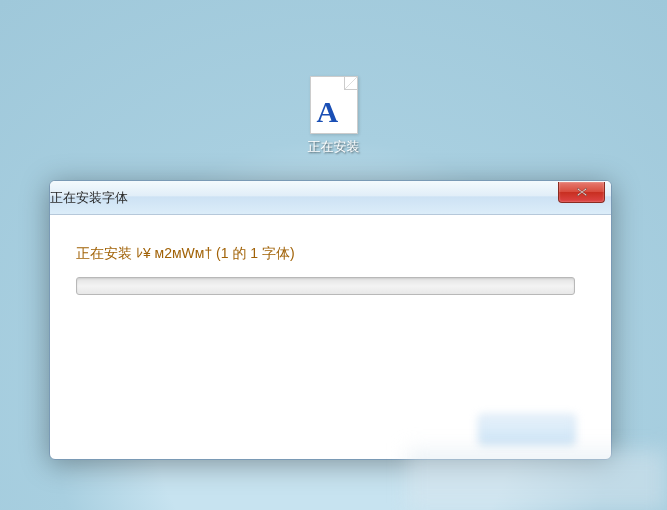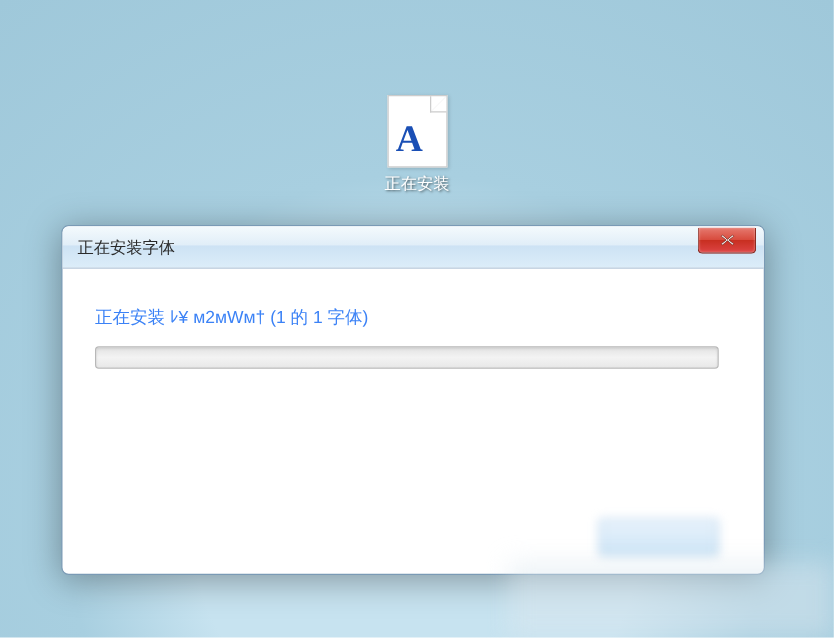--- a/index.html
+++ b/index.html
@@ -43,41 +43,41 @@
       border-radius: 6px;
       box-shadow: 0 4px 28px rgba(0,0,0,0.35);
       display: flex; flex-direction: column;
       overflow: hidden;
     }
     .titlebar {
       height: 34px;
       background: linear-gradient(to bottom,#f4fafd 0%, #e1eef8 45%, #cde2f4 48%, #dcedf9 100%);
       border-bottom: 1px solid #b6c8da;
       display: flex; align-items: center;
-      padding-left: 12px; position: relative;
+      padding-left: 0; position: relative;
     }
     .titlebar-title {
       font-size: 13px; color: #2a2a2a;
     }
     .close-btn {
       position: absolute; right: 6px; top: 1px;
       width: 47px; height: 21px;
       background: linear-gradient(to bottom,#e67a70 0%, #d84c3e 48%, #c82f21 52%, #d44 100%);
       border: 1px solid #8a2a20;
       border-top: none;
       border-radius: 0 0 4px 4px;
       display: flex; align-items: center; justify-content: center;
       cursor: pointer;
       box-shadow: inset 0 0 2px rgba(255,255,255,0.5);
     }
     .close-btn svg { display: block; }
     .dialog-body {
       flex: 1; padding: 30px 36px 14px 26px;
       display: flex; flex-direction: column;
-      font-size: 14px; color: #3b82f6;
+      font-size: 14px; color: #a16207;
     }
     .status-line { margin-bottom: 14px; font-family: "SimSun","Microsoft YaHei",sans-serif; }
     .progress-track {
       height: 18px; width: 100%;
       background: linear-gradient(to bottom,#e3e3e3,#f3f3f3 50%,#e8e8e8);
       border: 1px solid #b8b8b8; border-radius: 3px;
       box-shadow: inset 0 1px 2px rgba(0,0,0,0.1);
     }
     .dialog-footer {
       margin-top: auto; display: flex; justify-content: flex-end;

